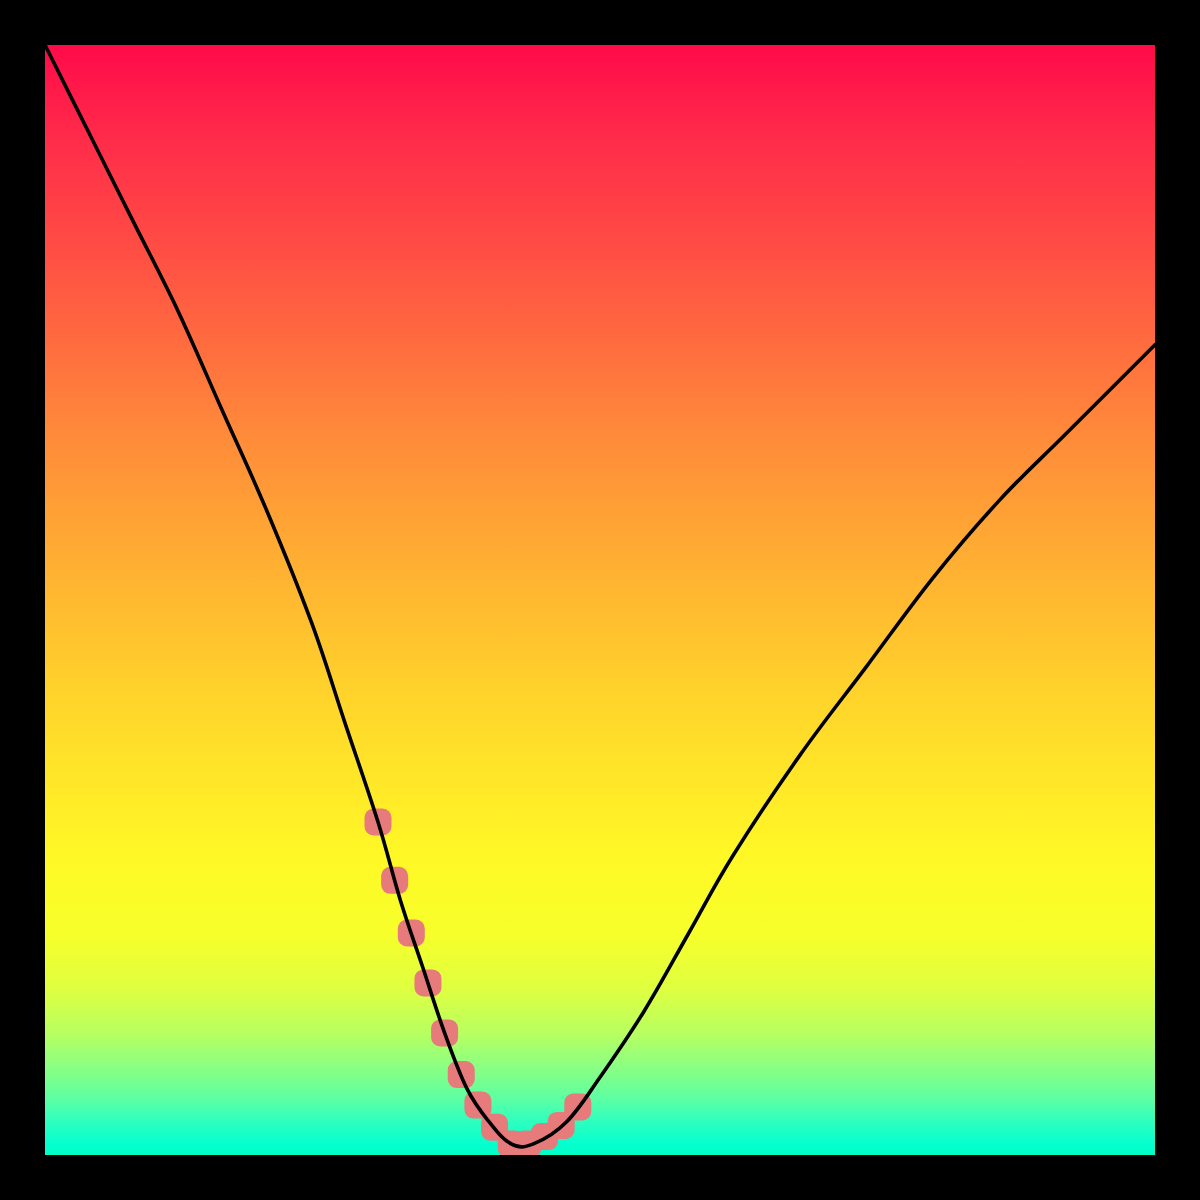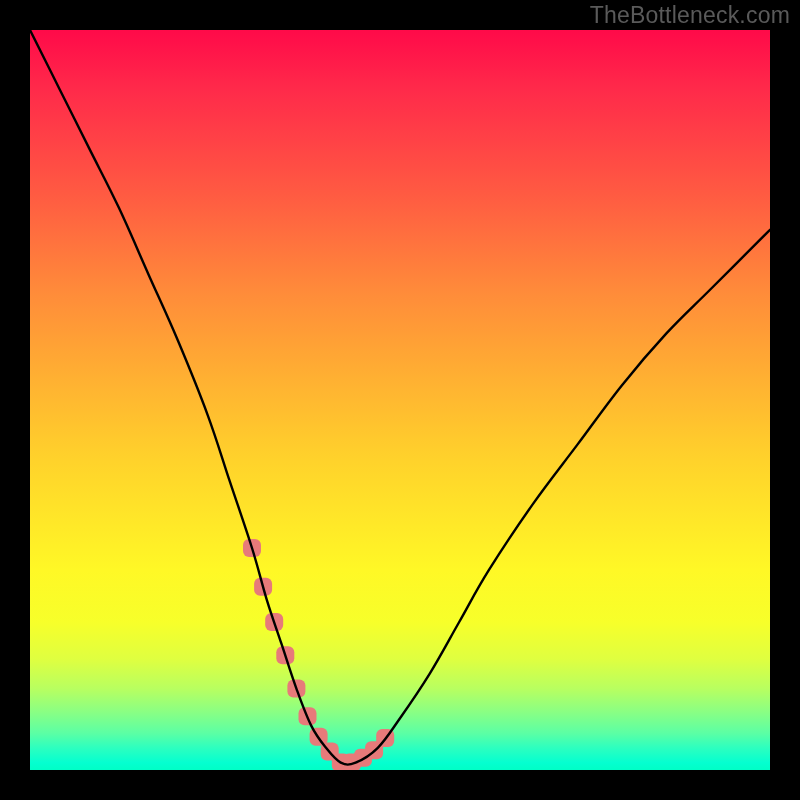--- a/index.html
+++ b/index.html
@@ -81,14 +81,13 @@
           <rect x="290.70000000000005" y="712.5" width="18" height="18" rx="6" ry="6" fill="#e77a7a"></rect>
           <rect x="301.8" y="723.6" width="18" height="18" rx="6" ry="6" fill="#e77a7a"></rect>
           <rect x="312.9" y="723.6" width="18" height="18" rx="6" ry="6" fill="#e77a7a"></rect>
           <rect x="324" y="718.6666666666666" width="18" height="18" rx="6" ry="6" fill="#e77a7a"></rect>
           <rect x="335.1" y="711.2666666666667" width="18" height="18" rx="6" ry="6" fill="#e77a7a"></rect>
           <rect x="346.2" y="698.9333333333334" width="18" height="18" rx="6" ry="6" fill="#e77a7a"></rect>
         </g>
       <path fill="none" stroke="#000" stroke-width="2.4" stroke-linecap="round" d="M 0 0 C 5.328 10.655999999999988, 18.944000000000003 37.887999999999934, 29.6 59.19999999999993 C 40.256 80.51199999999993, 48.544000000000004 97.08799999999997, 59.2 118.39999999999998 C 69.856 139.712, 78.14399999999999 154.95600000000002, 88.8 177.60000000000002 C 99.456 200.24400000000003, 107.744 220.224, 118.4 244.2 C 129.056 268.176, 137.344 285.492, 148 310.8 C 158.656 336.108, 168.27599999999998 359.492, 177.6 384.8 C 186.924 410.108, 191.80800000000002 427.424, 199.8 451.4 C 207.792 475.376, 215.34 496.688, 222 518 C 228.66 539.312, 231.472 552.4839999999999, 236.8 569.8 C 242.12800000000001 587.116, 246.27200000000002 598.216, 251.60000000000002 614.2 C 256.928 630.1840000000001, 261.072 643.948, 266.4 658.6 C 271.72799999999995 673.2520000000001, 275.87199999999996 684.9440000000001, 281.2 695.6 C 286.528 706.256, 290.67199999999997 711.14, 296 717.8 C 301.32800000000003 724.4599999999999, 305.472 729.936, 310.8 732.6 C 316.12800000000004 735.264, 318.94000000000005 735.264, 325.6 732.6 C 332.26 729.936, 339.80799999999994 725.7919999999999, 347.79999999999995 717.8 C 355.792 709.808, 360.676 701.5200000000001, 370 688.2 C 379.324 674.88, 388.944 661.116, 399.6 643.8 C 410.25600000000003 626.4839999999999, 418.544 610.648, 429.2 592 C 439.856 573.352, 445.48 561.5120000000001, 458.8 540.2 C 472.12 518.888, 487.21600000000007 496.244, 503.20000000000005 473.6 C 519.1840000000001 450.956, 531.616 435.712, 547.6 414.4 C 563.5840000000001 393.08799999999997, 576.016 375.17999999999995, 592 355.2 C 607.984 335.22, 620.4159999999999 320.716, 636.4 303.40000000000003 C 652.384 286.08400000000006, 662.152 277.64799999999997, 680.8000000000001 259 C 699.4480000000001 240.352, 729.344 210.45600000000005, 740 199.80000000000007"></path>
     </svg>
   </div>
-  <div class="watermark">TheBottleneck.com</div>
 </div>
 
 </body></html>

